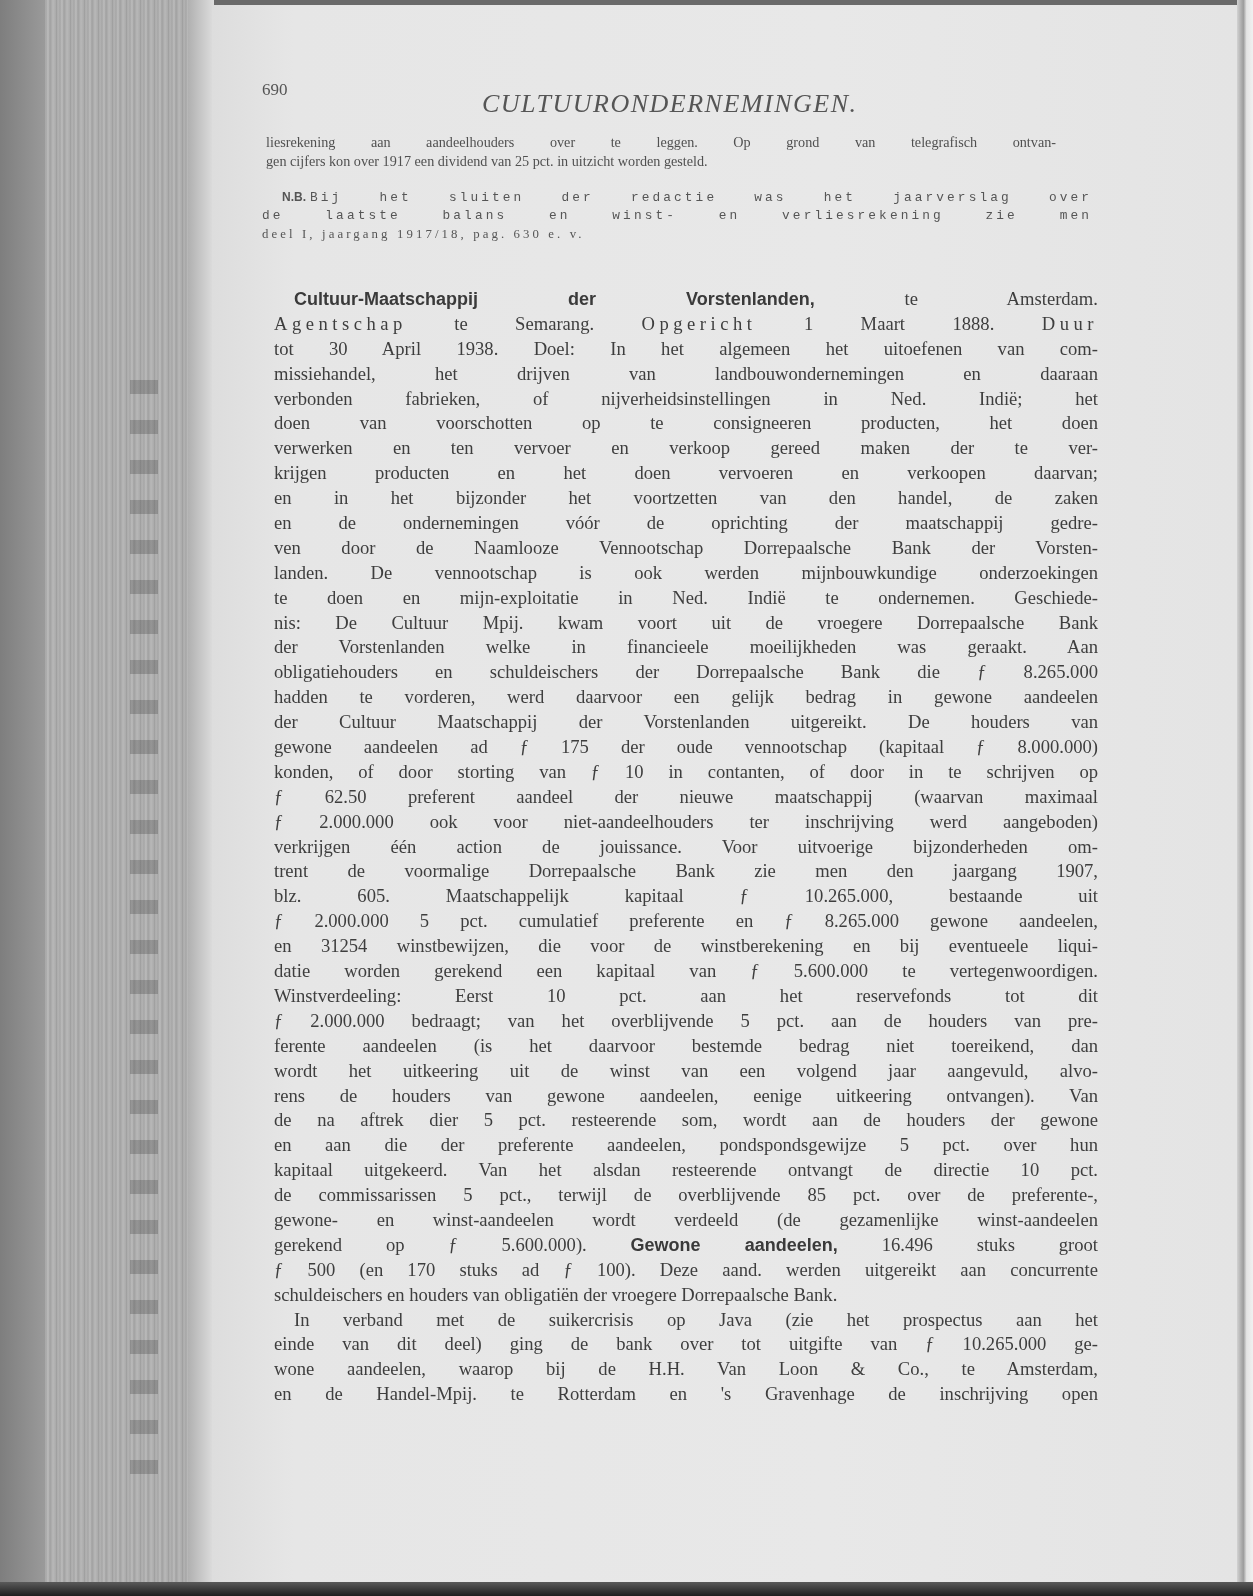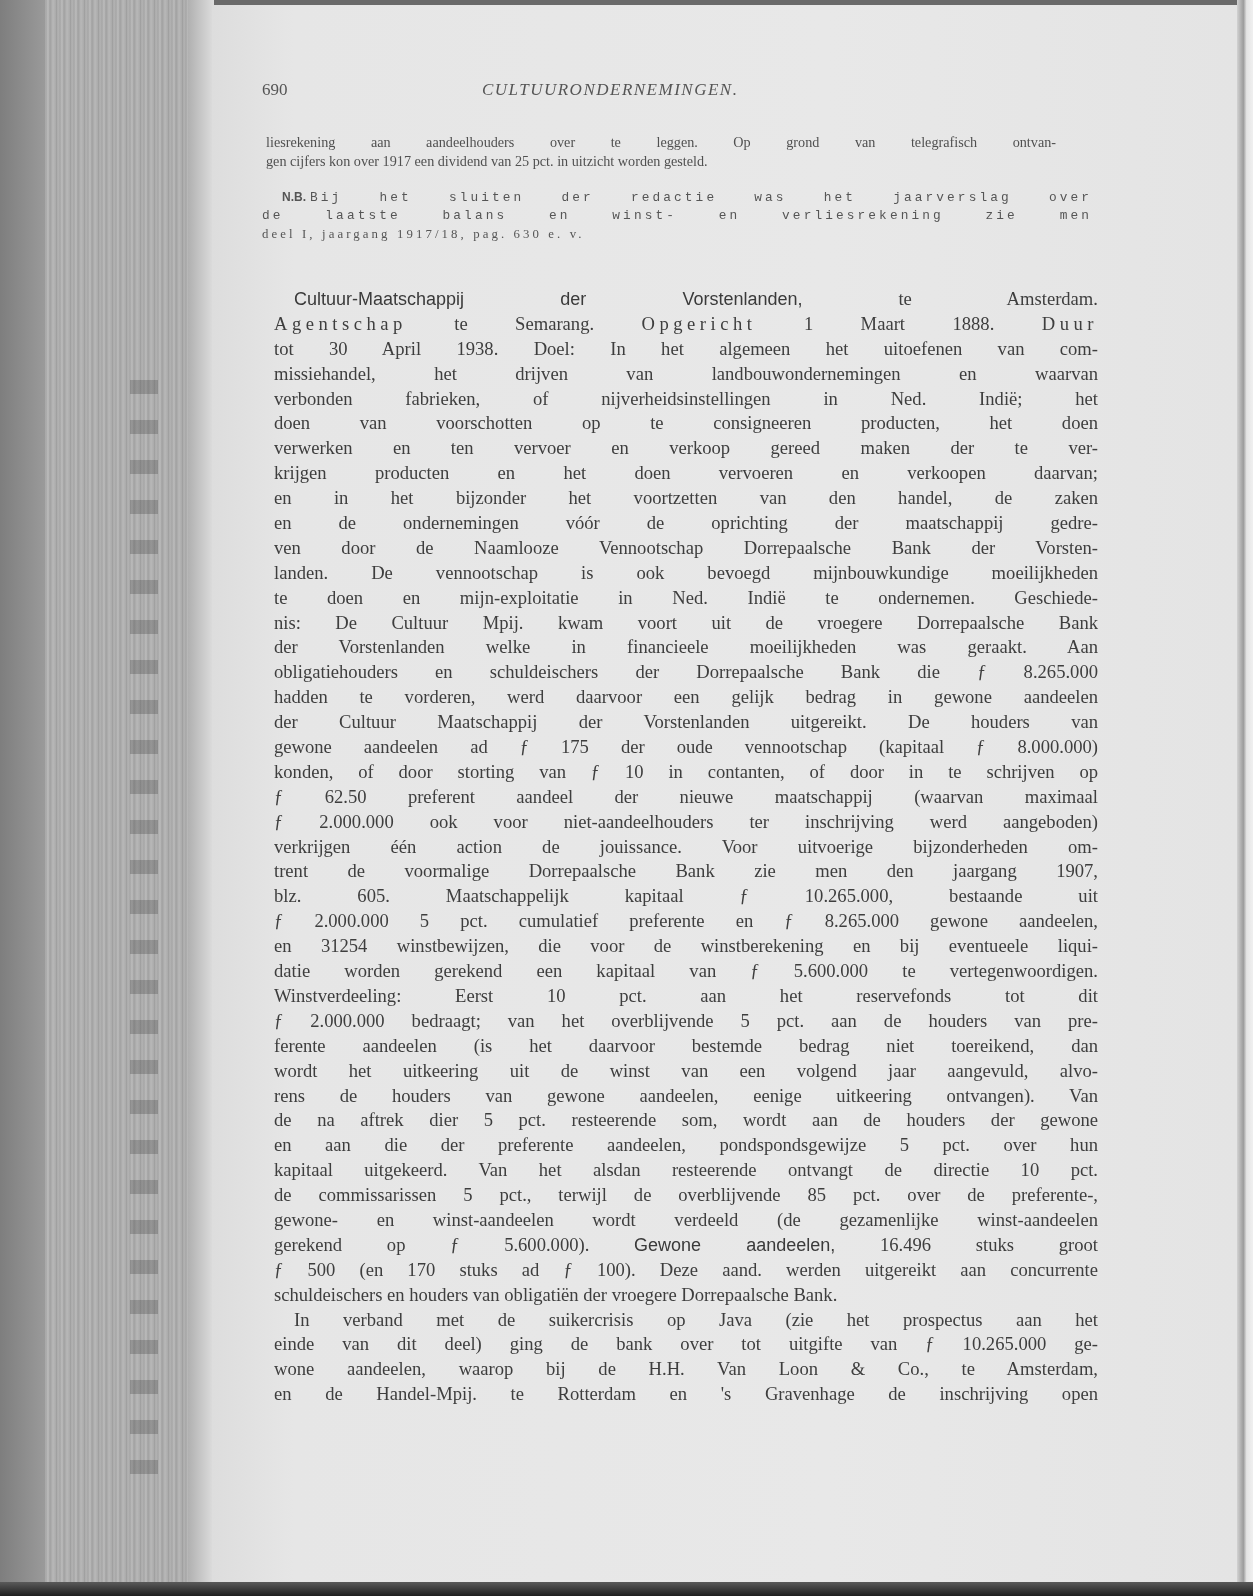--- a/index.html
+++ b/index.html
@@ -89,22 +89,22 @@
       font-family: "Liberation Serif", serif;
       color: #555;
     }
     .page-number {
       position: absolute;
       left: 0; top: 0;
       font-size: 17px;
     }
     .head-title {
       position: absolute;
-      left: 220px; top: 0;
-      font-size: 17px;
+      left: 220px; top: 9px;
+      font-size: 26px;
       font-style: italic;
       letter-spacing: 1.5px;
     }
     .small-para {
       top: 128px;
       left: 54px;
       width: 790px;
       font-size: 14.2px;
       line-height: 19px;
       color: #505050;
@@ -139,21 +139,21 @@
       text-align: justify;
       text-align-last: justify;
       height: 24.9px;
     }
     .small-para .line { height: 19px; }
     .nb-para .line { height: 18.5px; }
     .line.last { text-align-last: left; font-family: Liberation Serif, serif; }
     .indent { padding-left: 20px; }
     .org-name, .bold-sans {
       font-family: "Liberation Sans", "DejaVu Sans", sans-serif;
-      font-weight: normal;
+      font-weight: bold;
       color: #3a3a3a;
       font-size: 18px;
     }
     .spaced { letter-spacing: 4.5px; }
   </style>
 </head>
 <body>
 
 <div class="scan">
   <div class="top-edge"></div>
@@ -175,29 +175,29 @@
     <div class="text-block nb-para">
       <span class="line"><span class="nb-label">N.B.</span><span>Bij het sluiten der redactie was het jaarverslag over</span></span>
       <span class="line">de laatste balans en winst- en verliesrekening zie men</span>
       <span class="line last">deel I, jaargang 1917/18, pag. 630 e. v.</span>
     </div>
 
     <div class="text-block main-para">
       <span class="line indent"><span class="org-name">Cultuur-Maatschappij der Vorstenlanden,</span> <span>te Amsterdam.</span></span>
       <span class="line"><span class="spaced">Agentschap</span> <span>te Semarang.</span> <span class="spaced">Opgericht</span> <span>1 Maart 1888.</span> <span class="spaced">Duur</span></span>
       <span class="line">tot 30 April 1938. Doel: In het algemeen het uitoefenen van com-</span>
-      <span class="line">missiehandel, het drijven van landbouwondernemingen en waarvan</span>
+      <span class="line">missiehandel, het drijven van landbouwondernemingen en daaraan</span>
       <span class="line">verbonden fabrieken, of nijverheidsinstellingen in Ned. Indië; het</span>
       <span class="line">doen van voorschotten op te consigneeren producten, het doen</span>
       <span class="line">verwerken en ten vervoer en verkoop gereed maken der te ver-</span>
       <span class="line">krijgen producten en het doen vervoeren en verkoopen daarvan;</span>
       <span class="line">en in het bijzonder het voortzetten van den handel, de zaken</span>
       <span class="line">en de ondernemingen vóór de oprichting der maatschappij gedre-</span>
       <span class="line">ven door de Naamlooze Vennootschap Dorrepaalsche Bank der Vorsten-</span>
-      <span class="line">landen. De vennootschap is ook bevoegd mijnbouwkundige moeilijkheden</span>
+      <span class="line">landen. De vennootschap is ook werden mijnbouwkundige onderzoekingen</span>
       <span class="line">te doen en mijn-exploitatie in Ned. Indië te ondernemen. Geschiede-</span>
       <span class="line">nis: De Cultuur Mpij. kwam voort uit de vroegere Dorrepaalsche Bank</span>
       <span class="line">der Vorstenlanden welke in financieele moeilijkheden was geraakt. Aan</span>
       <span class="line">obligatiehouders en schuldeischers der Dorrepaalsche Bank die ƒ 8.265.000</span>
       <span class="line">hadden te vorderen, werd daarvoor een gelijk bedrag in gewone aandeelen</span>
       <span class="line">der Cultuur Maatschappij der Vorstenlanden uitgereikt. De houders van</span>
       <span class="line">gewone aandeelen ad ƒ 175 der oude vennootschap (kapitaal ƒ 8.000.000)</span>
       <span class="line">konden, of door storting van ƒ 10 in contanten, of door in te schrijven op</span>
       <span class="line">ƒ 62.50 preferent aandeel der nieuwe maatschappij (waarvan maximaal</span>
       <span class="line">ƒ 2.000.000 ook voor niet-aandeelhouders ter inschrijving werd aangeboden)</span>

